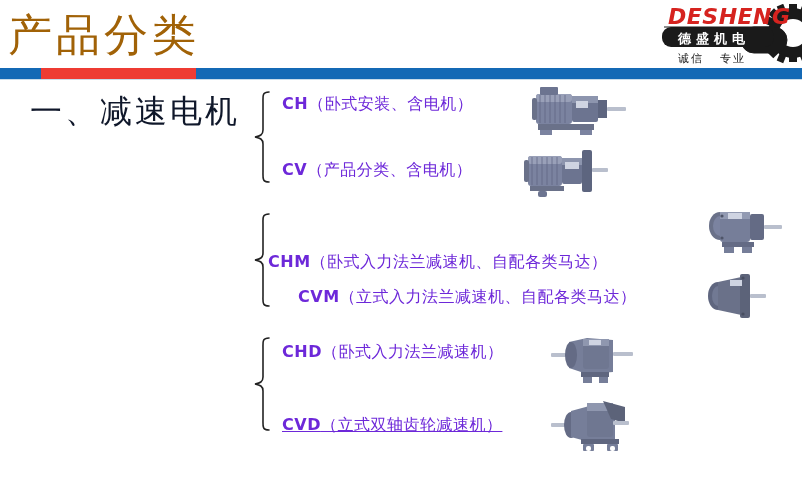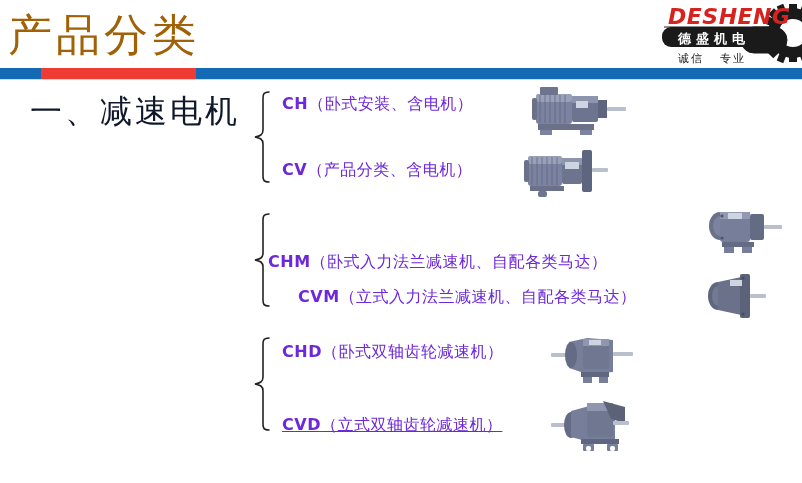--- a/index.html
+++ b/index.html
@@ -289,21 +289,21 @@
       <path d="M24 16 L52 10 L52 50 L24 44 Z" fill="#6a7189"></path>
       <rect x="46" y="8" width="10" height="44" rx="2" fill="#5c6379"></rect>
       <rect x="36" y="14" width="12" height="6" fill="#cfd4e2"></rect>
       <rect x="56" y="28" width="16" height="4" rx="1" fill="#b9bfcd"></rect>
       <circle cx="49" cy="12" r="1.6" fill="#474d60"></circle>
       <circle cx="49" cy="48" r="1.6" fill="#474d60"></circle>
     </svg>
   </div>
 
   <div class="item-label" style="left:282px; top:342px;">
-    <span class="code">CHD</span><span class="desc">（卧式双轴齿轮减速机）</span>
+    <span class="code">CHD</span><span class="desc">（卧式入力法兰减速机）</span>
   </div>
 
   <div class="product-photo" style="left:543px; top:332px;">
     <svg width="104" height="56" viewBox="0 0 104 56" xmlns="http://www.w3.org/2000/svg">
       <rect width="104" height="56" fill="#ffffff"></rect>
 
       <rect x="8" y="21" width="18" height="4" rx="1" fill="#b9bfcd"></rect>
 
       <path d="M26 10 L44 6 L70 8 L70 40 L44 42 L26 36 Z" fill="#767e99"></path>
       <rect x="40" y="7" width="26" height="30" rx="3" fill="#6f7791"></rect>

